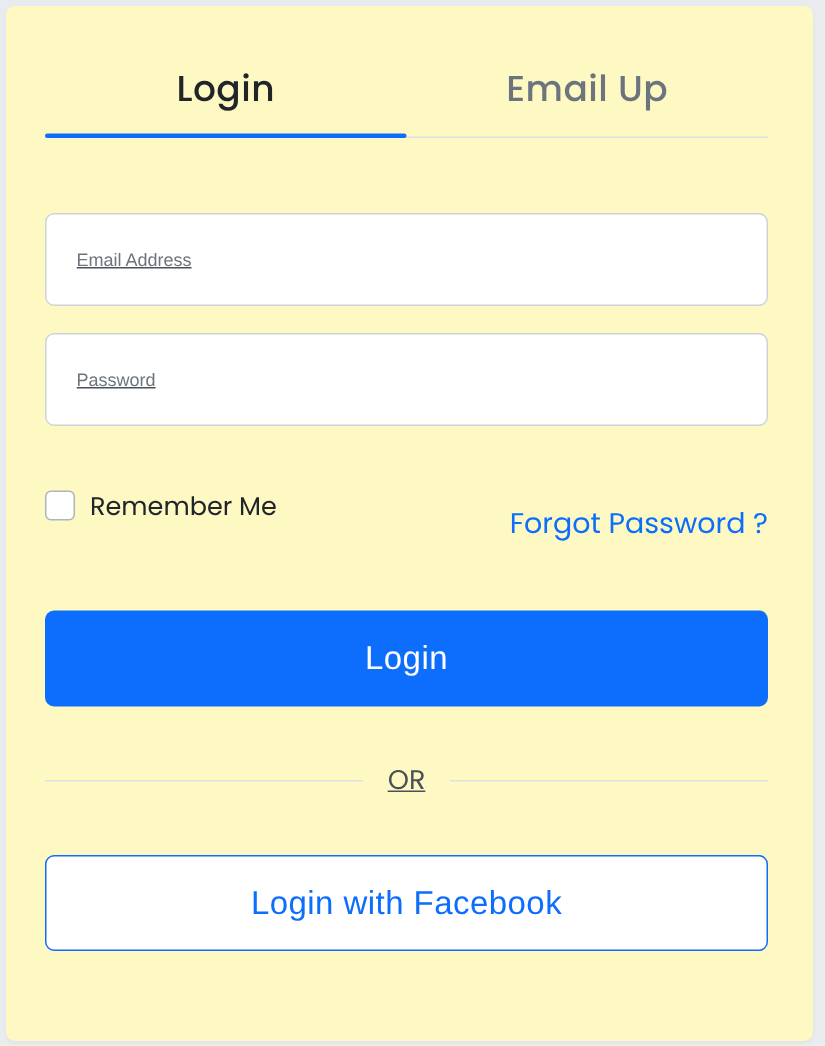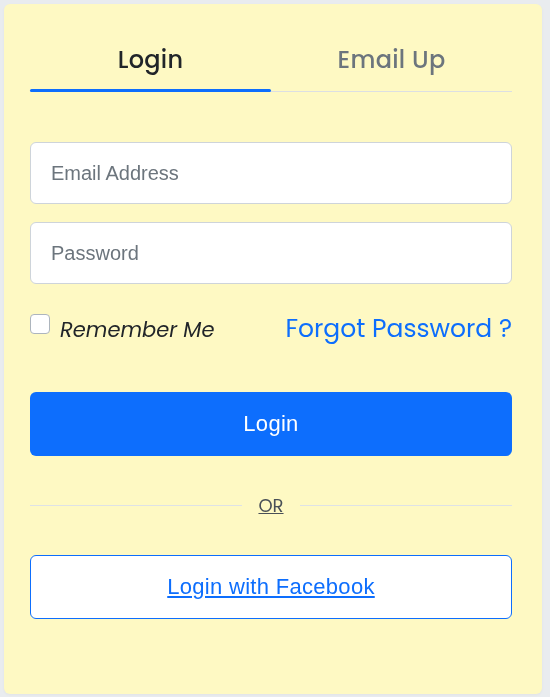--- a/index.html
+++ b/index.html
@@ -44,56 +44,57 @@
     height: 3px;
     background: #0d6efd;
     border-radius: 2px;
   }
   .form-input {
     width: 100%;
     height: 62px;
     border: 1px solid #ced4da;
     border-radius: 6px;
     padding: 0 20px;
-    font-size: 20px;
+    font-size: 12px;
     color: #495057;
     margin-bottom: 18px;
     outline: none;
+    text-decoration: underline;
   }
   .form-input::placeholder {
     color: #6c757d;
     opacity: 1;
   }
   .row-options {
     display: flex;
     justify-content: space-between;
     align-items: center;
     margin-top: 8px;
     margin-bottom: 44px;
   }
   .remember {
     display: flex;
-    align-items: flex-start;
+    align-items: center;
     gap: 10px;
-    font-size: 21px;
+    font-size: 17px;
     color: #212529;
-    font-style: italic;
   }
   .checkbox {
     width: 20px;
     height: 20px;
     border: 1.5px solid #adb5bd;
     border-radius: 4px;
     background: #fff;
     cursor: pointer;
   }
   .forgot {
     color: #0d6efd;
-    font-size: 25px;
+    font-size: 19px;
     cursor: pointer;
+    margin-top: 24px;
   }
   .btn {
     width: 100%;
     height: 64px;
     border-radius: 6px;
     font-size: 22px;
     font-weight: 500;
     cursor: pointer;
     display: flex;
     align-items: center;
@@ -122,21 +123,20 @@
     padding: 0 16px;
     text-decoration: underline;
   }
   .btn-outline {
     background: #fff;
     margin-bottom: 20px;
   }
   .btn-facebook {
     border: 1.5px solid #0d6efd;
     color: #0d6efd;
-    text-decoration: underline;
   }
   .btn-google {
     border: 1.5px solid #dc3545;
     color: #dc3545;
   }
 </style>
 </head>
 <body>
 
 <div class="card">

